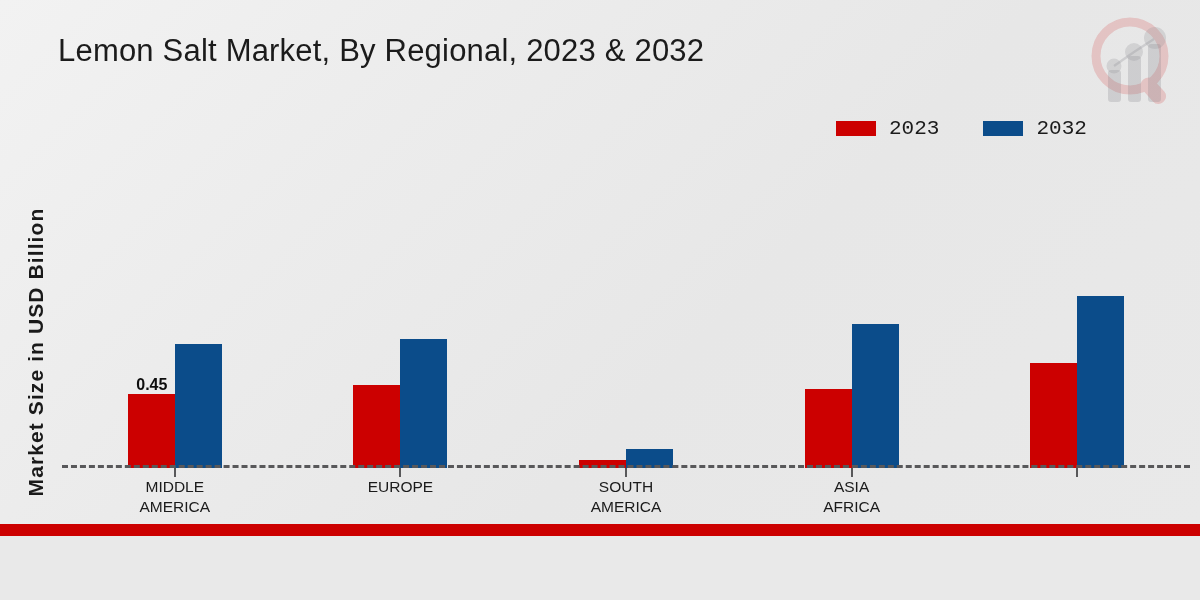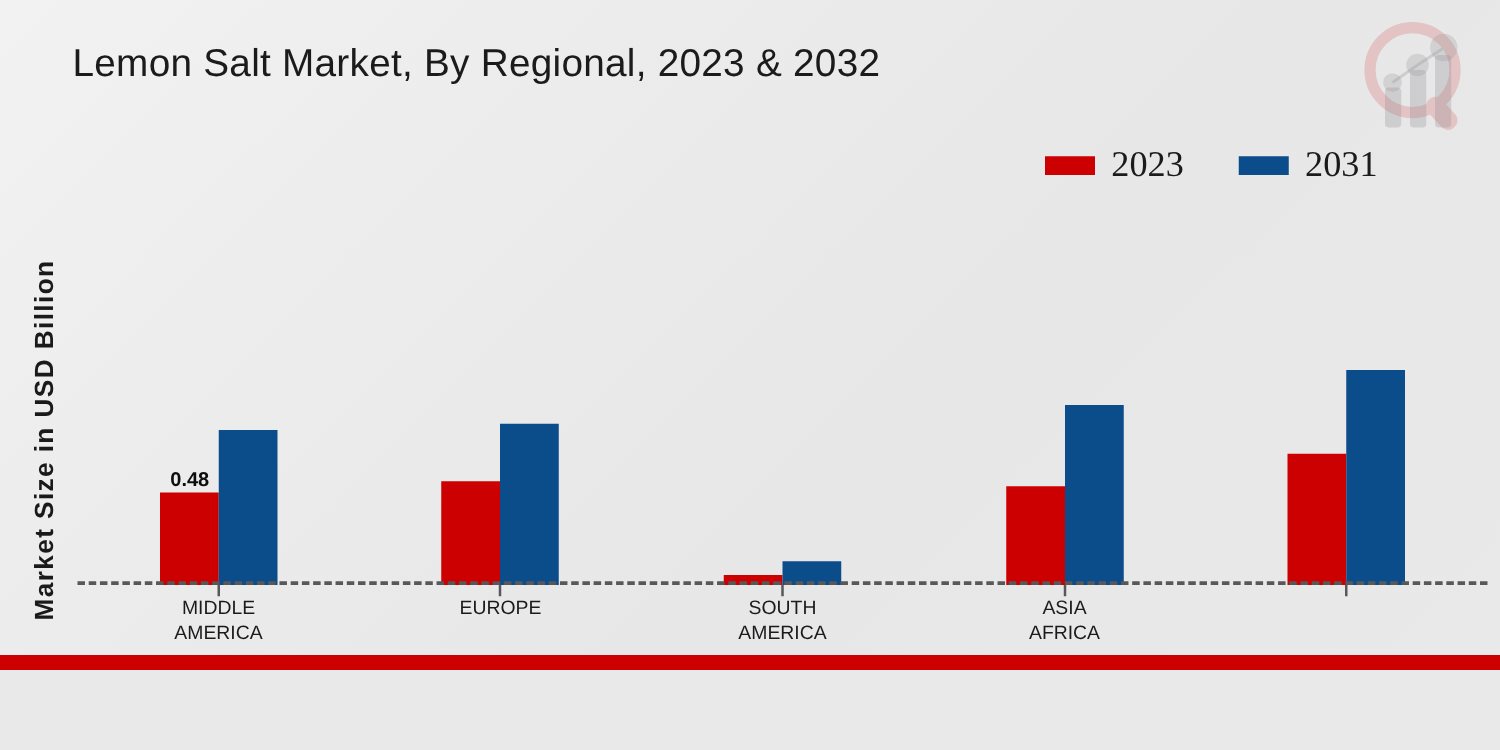--- a/index.html
+++ b/index.html
@@ -60,22 +60,22 @@
     display: flex;
     align-items: center;
     gap: 13px;
   }
   .legend-swatch {
     width: 40px;
     height: 15px;
     display: block;
   }
   .legend-label {
-    font-family: Liberation Serif, serif;
-    font-size: 29px;
+    font-family: Liberation Mono, monospace;
+    font-size: 21px;
     color: #1b1b1b;
     line-height: 1;
   }
 
   
   #y-axis-title {
     position: absolute;
     left: -154px;
     top: 340px;
     width: 380px;
@@ -208,34 +208,34 @@
     </svg>
   </div>
 
   <div id="legend">
     <div class="legend-item">
       <span class="legend-swatch" style="background:#cc0000"></span>
       <span class="legend-label">2023</span>
     </div>
     <div class="legend-item">
       <span class="legend-swatch" style="background:#0b4c8a"></span>
-      <span class="legend-label">2031</span>
+      <span class="legend-label">2032</span>
     </div>
   </div>
 
   <div id="y-axis-title">Market Size in USD Billion</div>
 
   <div id="plot">
 
     <div class="group">
       <div class="bars">
         <div class="bar bar-2023" style="height:74px"></div>
         <div class="bar bar-2032" style="height:124px"></div>
       </div>
-      <div class="value-label" style="left:calc(50% - 23px); top:229px">0.48</div>
+      <div class="value-label" style="left:calc(50% - 23px); top:229px">0.45</div>
       <div class="tick"></div>
       <div class="cat-label">MIDDLE
 AMERICA</div>
     </div>
 
     <div class="group">
       <div class="bars">
         <div class="bar bar-2023" style="height:83px"></div>
         <div class="bar bar-2032" style="height:129px"></div>
       </div>

